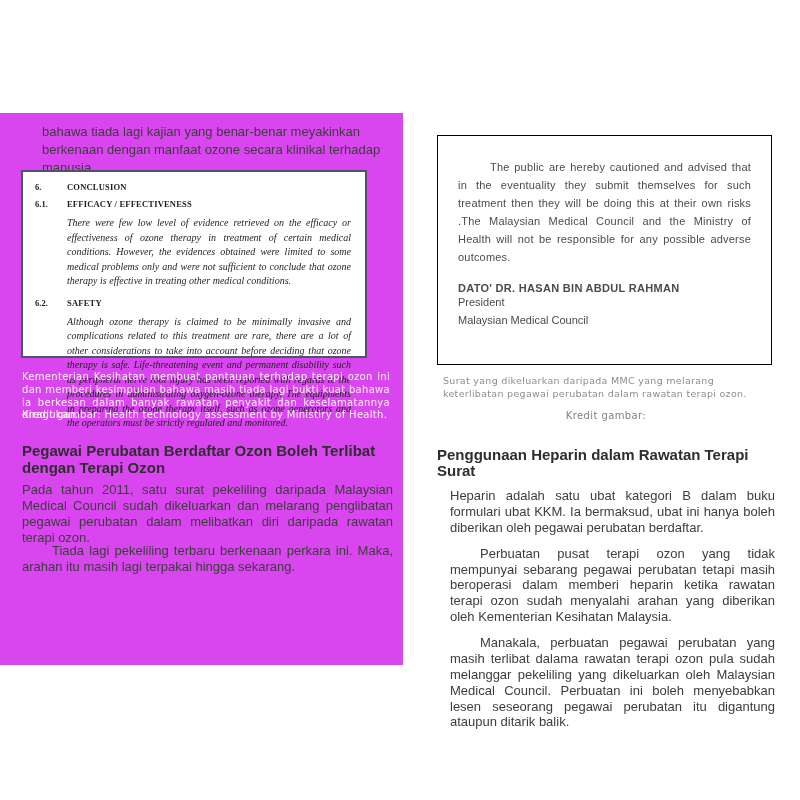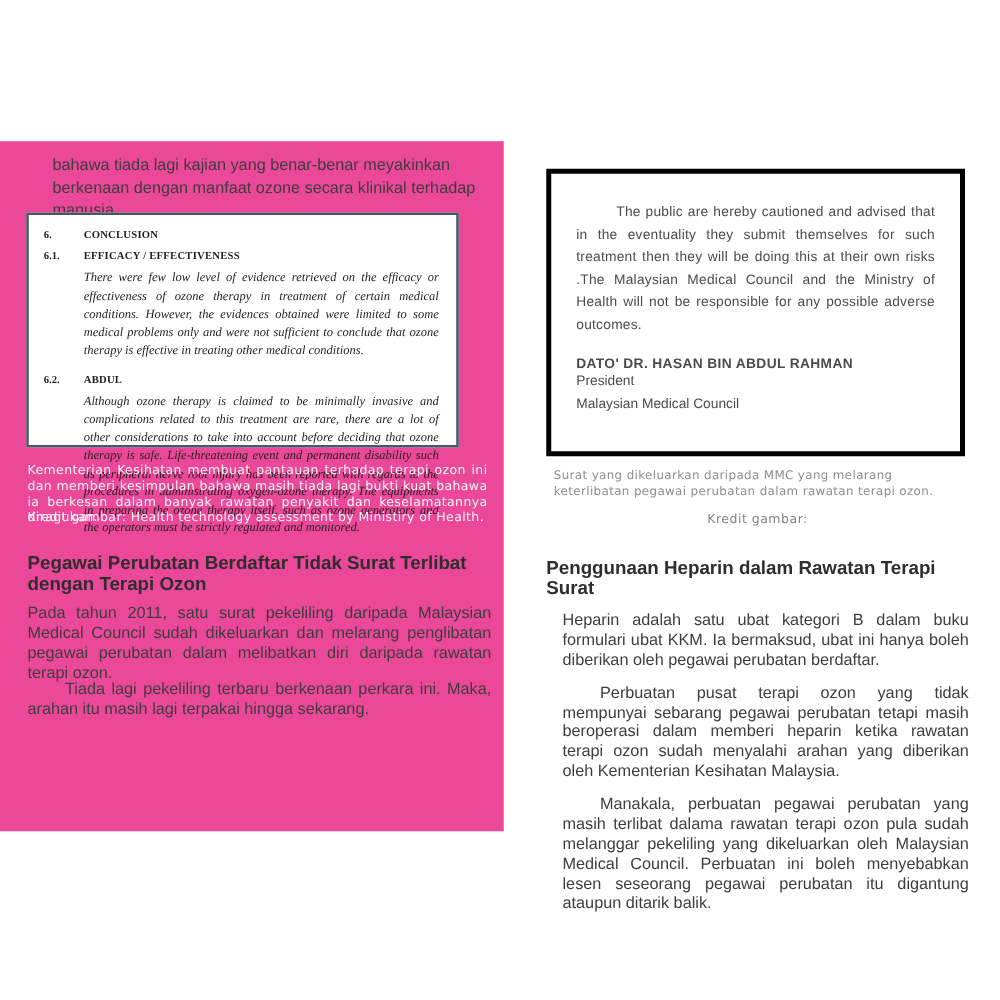--- a/index.html
+++ b/index.html
@@ -4,21 +4,21 @@
 <style>
   html,body{margin:0;padding:0;}
   body{
     width:800px;height:800px;position:relative;overflow:hidden;
     background:#ffffff;
     font-family:"Liberation Sans",sans-serif;
   }
   
   .left-page{
     position:absolute;left:0;top:113px;width:403px;height:552px;
-    background:#ec4899;
+    background:#d946ef;
   }
   .left-page > *{position:absolute;margin:0;}
   .intro{
     left:42px;top:10px;width:352px;
     font-size:13px;line-height:1.38;color:#3d3d3d;
   }
   .report-box{
     left:21px;top:57px;width:346px;height:188px;box-sizing:border-box;
     background:#ffffff;border:2px solid #4a5568;
     padding:10px 12px 6px 12px;
@@ -51,21 +51,21 @@
   }
   .left-para1{left:22px;top:369px;width:371px;}
   .left-para2{left:22px;top:430px;width:371px;text-indent:30px;}
 
   
   .right-page{
     position:absolute;left:437px;top:135px;width:338px;
   }
   .letter-box{
     box-sizing:border-box;width:335px;min-height:230px;
-    border:4px solid #000000;background:#ffffff;
+    border:1px solid #000000;background:#ffffff;
     padding:22px 20px 14px 20px;
     color:#4b4b4b;
   }
   .letter-box p{margin:0;}
   .letter-body{
     font-size:11px;line-height:1.64;text-align:justify;
     text-indent:32px;letter-spacing:.2px;
   }
   .letter-signatory{margin-top:16px !important;font-weight:bold;font-size:11px;letter-spacing:.3px;}
   .letter-title,.letter-org{font-size:11px;line-height:1.6;}
@@ -102,30 +102,30 @@
       <span class="sec-num">6.</span>
       <span class="sec-title">CONCLUSION</span>
     </div>
     <div class="sec-row">
       <span class="sec-num">6.1.</span>
       <span class="sec-title">EFFICACY / EFFECTIVENESS</span>
     </div>
     <p class="sec-body">There were few low level of evidence retrieved on the efficacy or effectiveness of ozone therapy in treatment of certain medical conditions. However, the evidences obtained were limited to some medical problems only and were not sufficient to conclude that ozone therapy is effective in treating other medical conditions.</p>
     <div class="sec-row">
       <span class="sec-num">6.2.</span>
-      <span class="sec-title">ABDUL</span>
+      <span class="sec-title">SAFETY</span>
     </div>
     <p class="sec-body">Although ozone therapy is claimed to be minimally invasive and complications related to this treatment are rare, there are a lot of other considerations to take into account before deciding that ozone therapy is safe. Life-threatening event and permanent disability such as peripheral nerve root injury has been reported with regards to the procedures in administrating oxygen-ozone therapy. The equipments in preparing the ozone therapy itself, such as ozone generators and the operators must be strictly regulated and monitored.</p>
   </div>
 
   <p class="pink-caption">Kementerian Kesihatan membuat pantauan terhadap terapi ozon ini dan memberi kesimpulan bahawa masih tiada lagi bukti kuat bahawa ia berkesan dalam banyak rawatan penyakit dan keselamatannya diragukan.</p>
 
   <p class="pink-credit">Kredit gambar: Health technology assessment by Ministiry of Health.</p>
 
-  <h2 class="heading">Pegawai Perubatan Berdaftar Tidak Surat Terlibat dengan Terapi Ozon</h2>
+  <h2 class="heading">Pegawai Perubatan Berdaftar Ozon Boleh Terlibat dengan Terapi Ozon</h2>
 
   <p class="body-para left-para1">Pada tahun 2011, satu surat pekeliling daripada Malaysian Medical Council sudah dikeluarkan dan melarang penglibatan pegawai perubatan dalam melibatkan diri daripada rawatan terapi ozon.</p>
 
   <p class="body-para left-para2">Tiada lagi pekeliling terbaru berkenaan perkara ini. Maka, arahan itu masih lagi terpakai hingga sekarang.</p>
 </div>
 
 <div class="right-page">
 
   <div class="letter-box">
     <p class="letter-body">The public are hereby cautioned and advised that in the eventuality they submit themselves for such treatment then they will be doing this at their own risks .The Malaysian Medical Council and the Ministry of Health will not be responsible for any possible adverse outcomes.</p>

